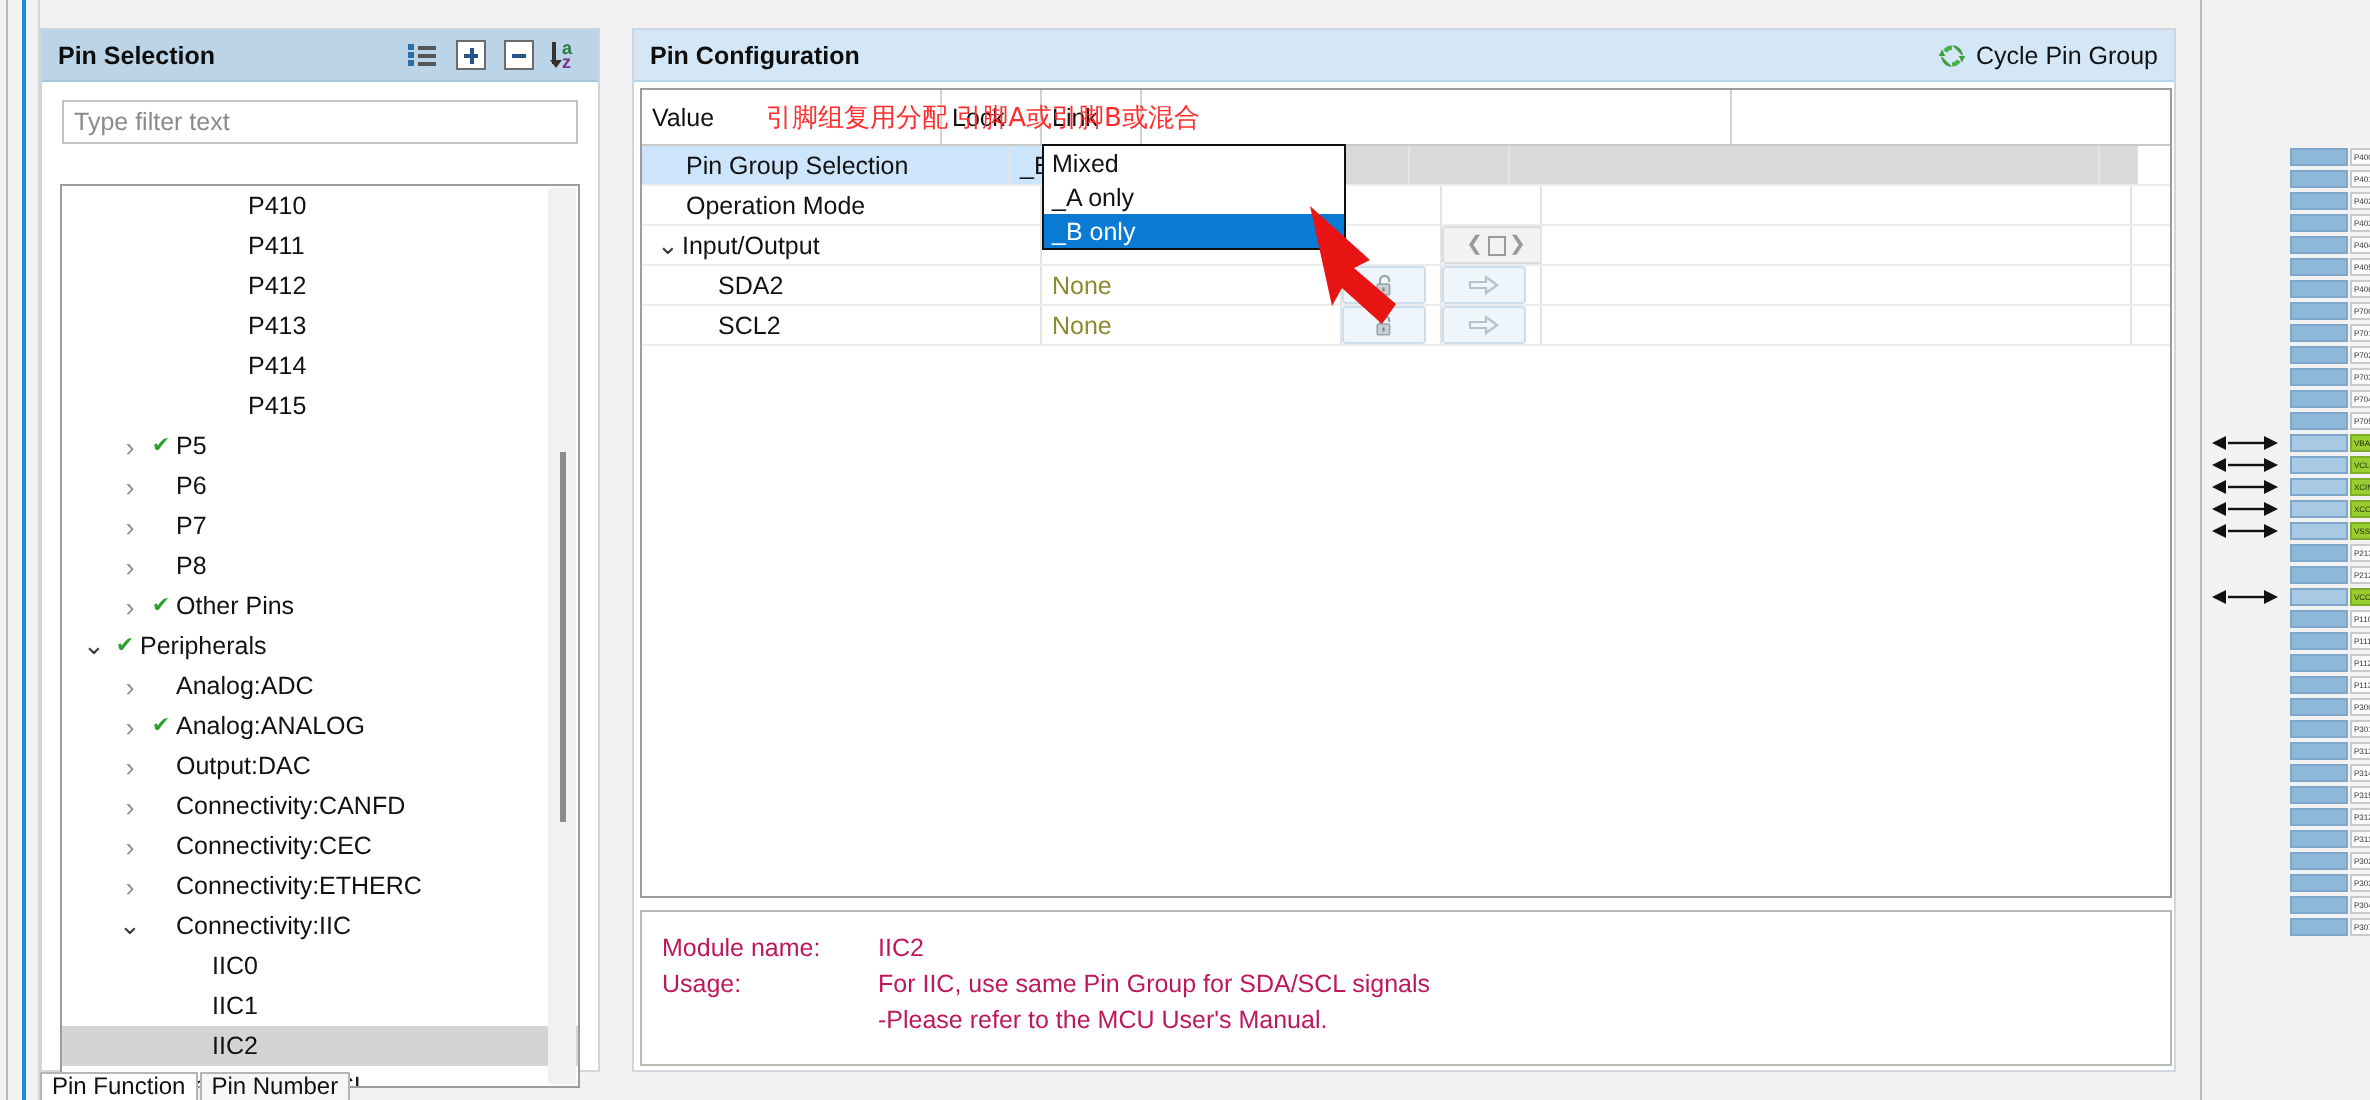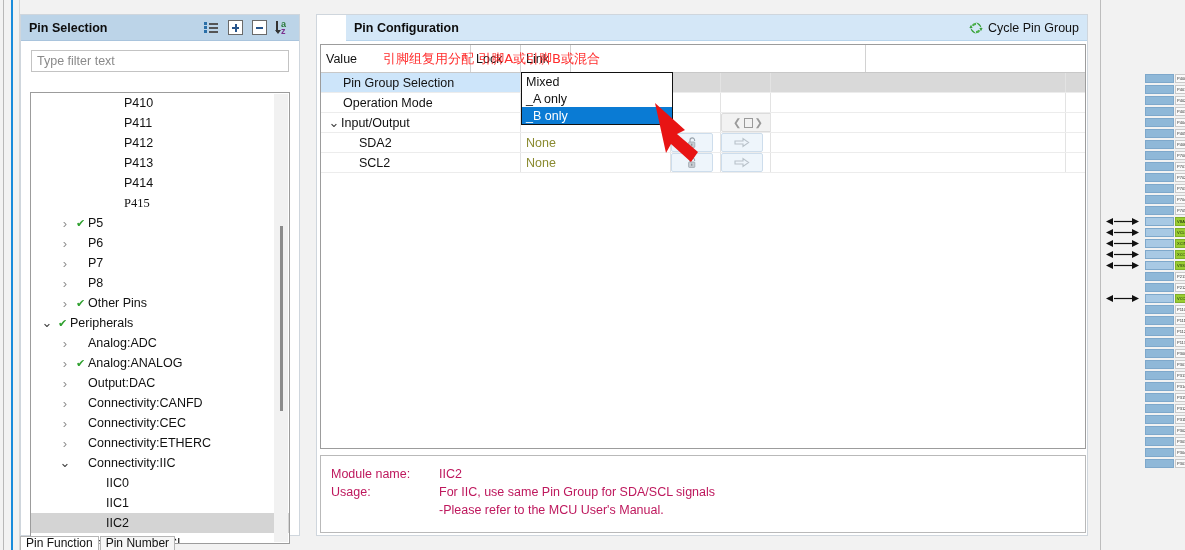--- a/index.html
+++ b/index.html
@@ -62,21 +62,21 @@
         padding-left:0;box-sizing:border-box;white-space:nowrap;cursor:default;}
   .trow.sel{background:#d4d4d4;}
   .tw-arrow{width:16px;display:inline-block;text-align:center;color:#8f8f8f;font-size:10px;line-height:1;}
   .tw-arrow.down{color:#3b3b3b;}
   .tw-chk{width:15px;display:inline-block;text-align:center;color:#2fa02f;font-size:11px;font-weight:bold;line-height:1;}
   .tw-lbl{display:inline-block;}
 
   
   .pin-cfg{
     position:absolute;left:316px;top:14px;width:772px;height:522px;
-    background:#ffffff;border:1px solid #cfd6dd;box-sizing:border-box;padding-left:29px;
+    background:#ffffff;border:1px solid #cfd6dd;box-sizing:border-box;
   }
   .pc-title{
     height:26px;background:#d4e7f7;border-bottom:1px solid #b9d5ec;
     display:flex;align-items:center;padding:0 8px;box-sizing:border-box;
   }
   .pc-title .t{font-weight:bold;font-size:12.5px;color:#0d0d0d;flex:1;}
   .cycle-btn{display:flex;align-items:center;gap:5px;cursor:pointer;font-size:12.5px;color:#111;}
   .cycle-ic{width:14px;height:14px;position:relative;}
   .cycle-ic svg{display:block;}
 
@@ -211,21 +211,21 @@
         <div class="trow" style="padding-left: 62px;">
           <span class="tw-arrow"></span>
           <span class="tw-chk"></span>
           <span class="tw-lbl">P413</span>
         </div>
         <div class="trow" style="padding-left: 62px;">
           <span class="tw-arrow"></span>
           <span class="tw-chk"></span>
           <span class="tw-lbl">P414</span>
         </div>
-        <div class="trow" style="padding-left: 62px; font-family: Liberation Serif, serif;">
+        <div class="trow" style="padding-left: 62px;">
           <span class="tw-arrow"></span>
           <span class="tw-chk"></span>
           <span class="tw-lbl">P415</span>
         </div>
         <div class="trow" style="padding-left: 26px;">
           <span class="tw-arrow" style="font-size: 13px;">›</span>
           <span class="tw-chk">✔</span>
           <span class="tw-lbl">P5</span>
         </div>
         <div class="trow" style="padding-left: 26px;">
@@ -332,21 +332,21 @@
         <div class="gh" style="width:150px">Value</div>
         <div class="gh" style="width:50px">Lock</div>
         <div class="gh" style="width:50px">Link</div>
         <div class="gh" style="width:295px"></div>
         <div class="gh" style="width:19px;border-right:none"></div>
         <div class="cn-note">引脚组复用分配 引脚A或引脚B或混合</div>
       </div>
 
       <div id="grid-body">
           <div class="grow hl">
-            <div class="gc name" style="width: 200px; padding-left: 22px;">
+            <div class="gc name" style="width: 184px; padding-left: 22px;">
               <span>Pin Group Selection</span>
             </div>
             <div class="gc val dark" style="width: 150px;">_B only</div>
             <div class="gc shade" style="width: 50px;"></div>
             <div class="gc shade" style="width: 50px;"></div>
             <div class="gc shade" style="width: 295px;"></div>
             <div class="gc shade" style="width: 19px; border-right: none;"></div>
           </div>
           <div class="grow">
             <div class="gc name" style="width: 200px; padding-left: 22px;">

